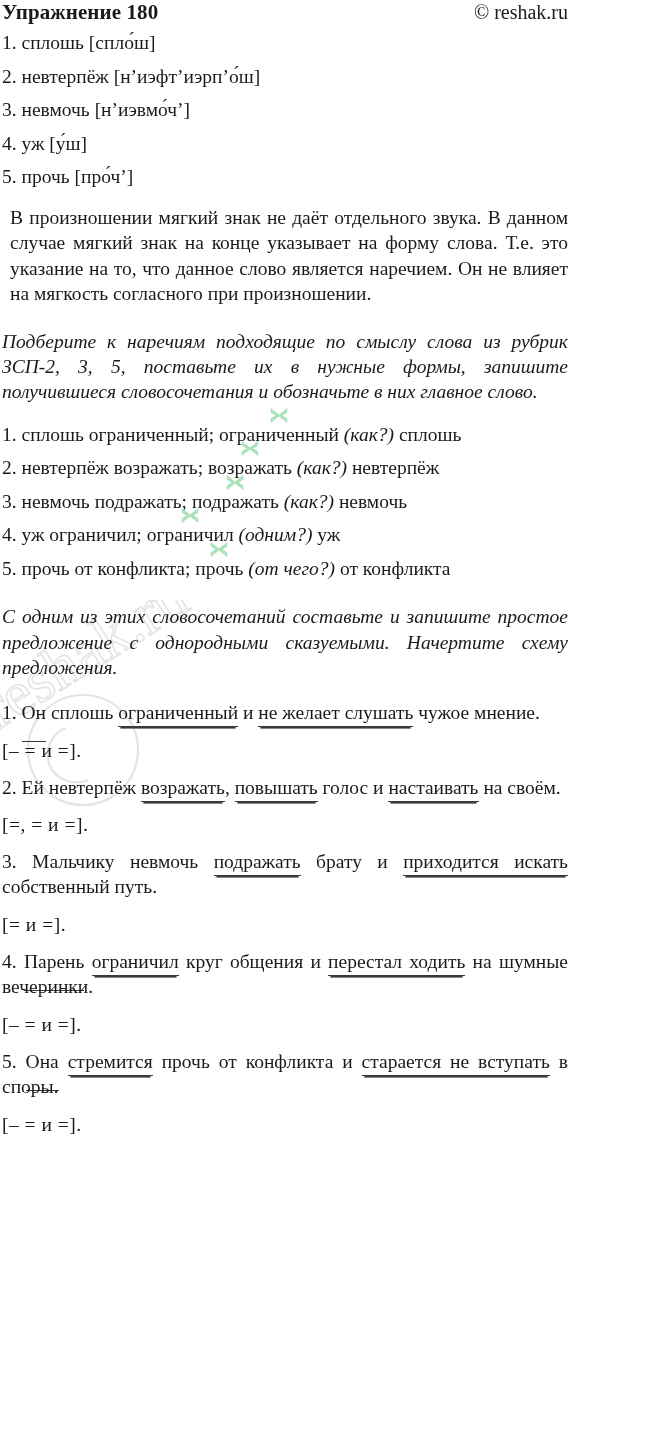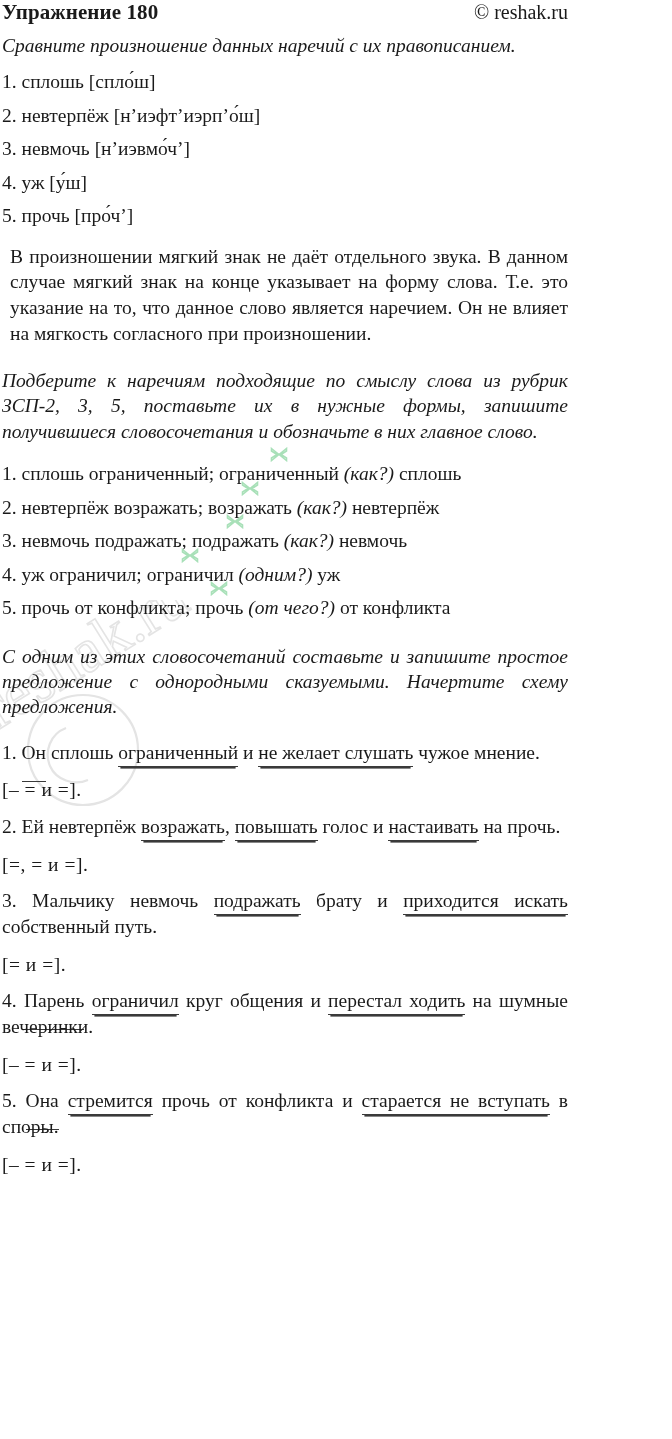--- a/index.html
+++ b/index.html
@@ -135,21 +135,20 @@
   </svg>
 </div>
 
 <div class="page">
 
   <div class="header-row">
     <div class="ex-title">Упражнение 180</div>
     <div class="copyright">© reshak.ru</div>
   </div>
 
-  <div class="italic-block">Сравните произношение данных наречий с их правописанием.</div>
 
   <div class="line-item">
     <span>1.</span>
     <span>сплошь</span>
     <span>[спло́ш]</span>
   </div>
   <div class="line-item">
     <span>2.</span>
     <span>невтерпёж</span>
     <span>[н’иэфт’иэрп’о́ш]</span>
@@ -227,21 +226,21 @@
   <div class="italic-block" style="margin-top:26px; margin-bottom:20px;">С одним из этих словосочетаний составьте и запишите простое предложение с однородными сказуемыми. Начертите схему предложения.</div>
 
   <div class="sent-block">
     <span>1.</span>
     <span><span class="u1">Он</span><span> сплошь </span><span class="u2">ограниченный</span><span> и </span><span class="u2">не желает слушать</span><span> чужое мнение.</span></span>
   </div>
   <div class="scheme">[– = и =].</div>
 
   <div class="sent-block">
     <span>2.</span>
-    <span><span>Ей невтерпёж </span><span class="u2">возражать</span><span>, </span><span class="u2">повышать</span><span> голос и </span><span class="u2">настаивать</span><span> на прочь.</span></span>
+    <span><span>Ей невтерпёж </span><span class="u2">возражать</span><span>, </span><span class="u2">повышать</span><span> голос и </span><span class="u2">настаивать</span><span> на своём.</span></span>
   </div>
   <div class="scheme">[=, = и =].</div>
 
   <div class="sent-block">
     <span>3.</span>
     <span><span>Мальчику невмочь </span><span class="u2">подражать</span><span> брату и </span><span class="u2">приходится искать</span><span> собственный путь.</span></span>
   </div>
   <div class="scheme">[= и =].</div>
 
   <div class="sent-block">

